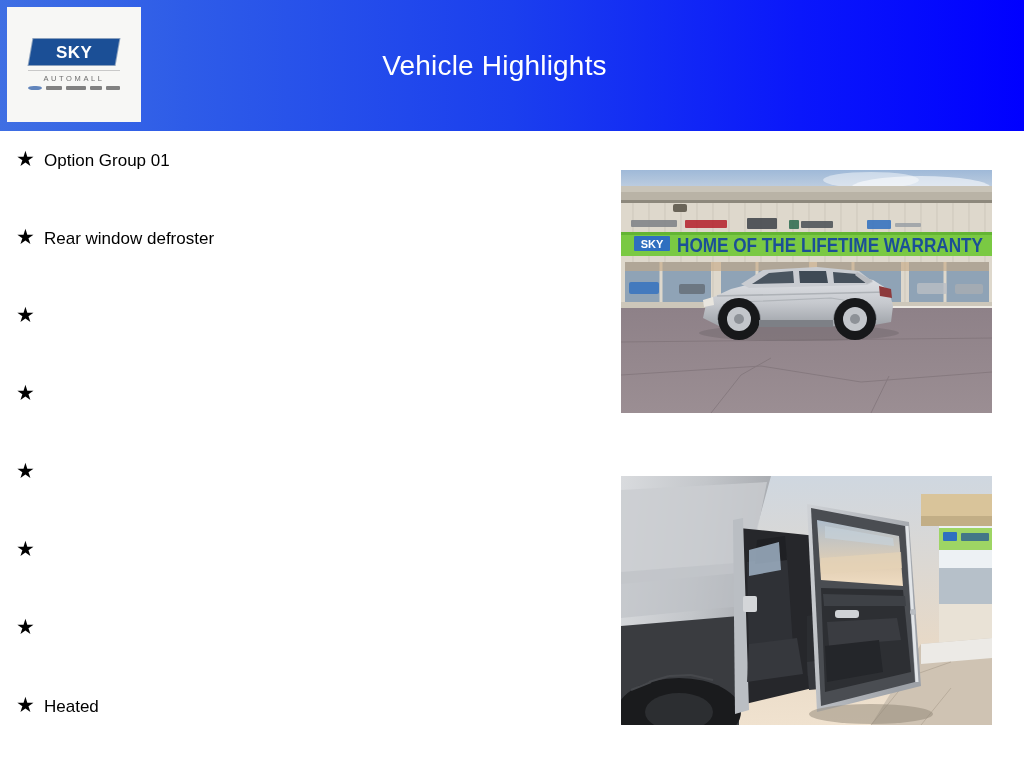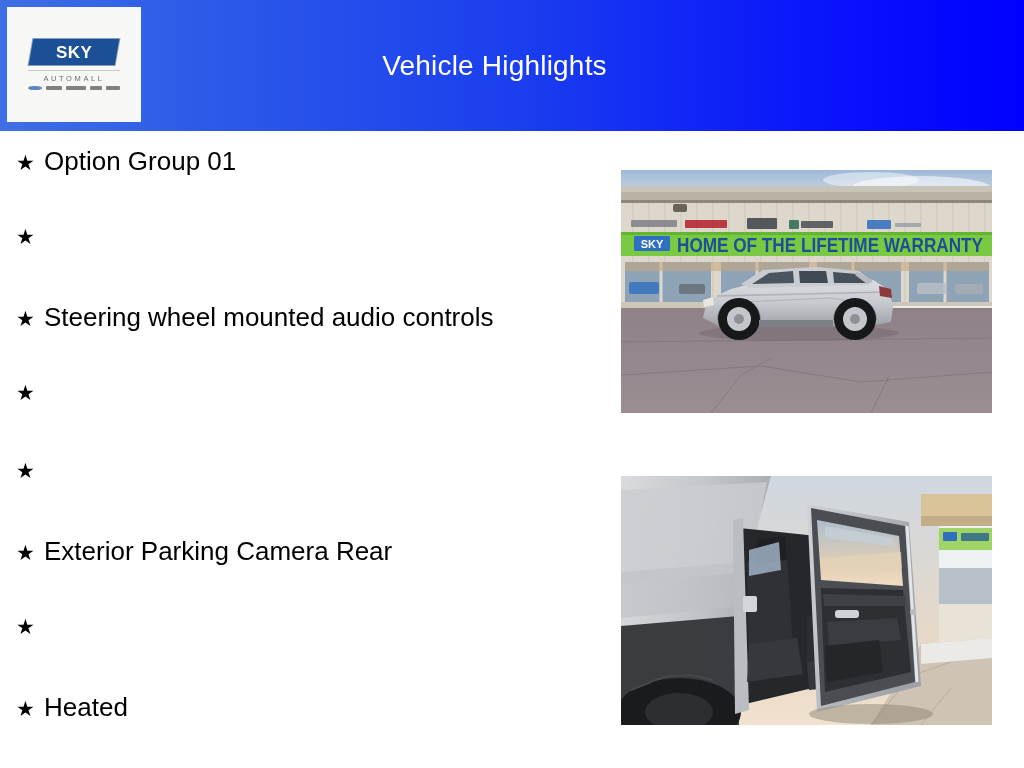--- a/index.html
+++ b/index.html
@@ -126,21 +126,21 @@
     flex: 0 0 34px;
     text-align: left;
     color: #000000;
     font-size: 21px;
     line-height: 1;
     padding-left: 6px;
     box-sizing: border-box;
   }
   .feature-label {
     color: #000000;
-    font-size: 26px;
+    font-size: 17px;
     line-height: 1;
     white-space: nowrap;
   }
 
   
   .photo {
     position: absolute;
     overflow: hidden;
     background: #cfcfcf;
   }
@@ -172,34 +172,33 @@
   </div>
 </div>
 
 <div class="features">
   <div class="feature-row">
     <span class="feature-bullet">★</span>
     <span class="feature-label">Option Group 01</span>
   </div>
   <div class="feature-row">
     <span class="feature-bullet">★</span>
-  </div>
-  <div class="feature-row">
-    <span class="feature-bullet">★</span>
-    <span class="feature-label">Steering wheel mounted audio controls</span>
-  </div>
-  <div class="feature-row">
-    <span class="feature-bullet">★</span>
-  </div>
-  <div class="feature-row">
-    <span class="feature-bullet">★</span>
-  </div>
-  <div class="feature-row">
-    <span class="feature-bullet">★</span>
-    <span class="feature-label">Exterior Parking Camera Rear</span>
+    <span class="feature-label">Rear window defroster</span>
+  </div>
+  <div class="feature-row">
+    <span class="feature-bullet">★</span>
+  </div>
+  <div class="feature-row">
+    <span class="feature-bullet">★</span>
+  </div>
+  <div class="feature-row">
+    <span class="feature-bullet">★</span>
+  </div>
+  <div class="feature-row">
+    <span class="feature-bullet">★</span>
   </div>
   <div class="feature-row">
     <span class="feature-bullet">★</span>
   </div>
   <div class="feature-row">
     <span class="feature-bullet">★</span>
     <span class="feature-label">Heated</span>
   </div>
 </div>
 

